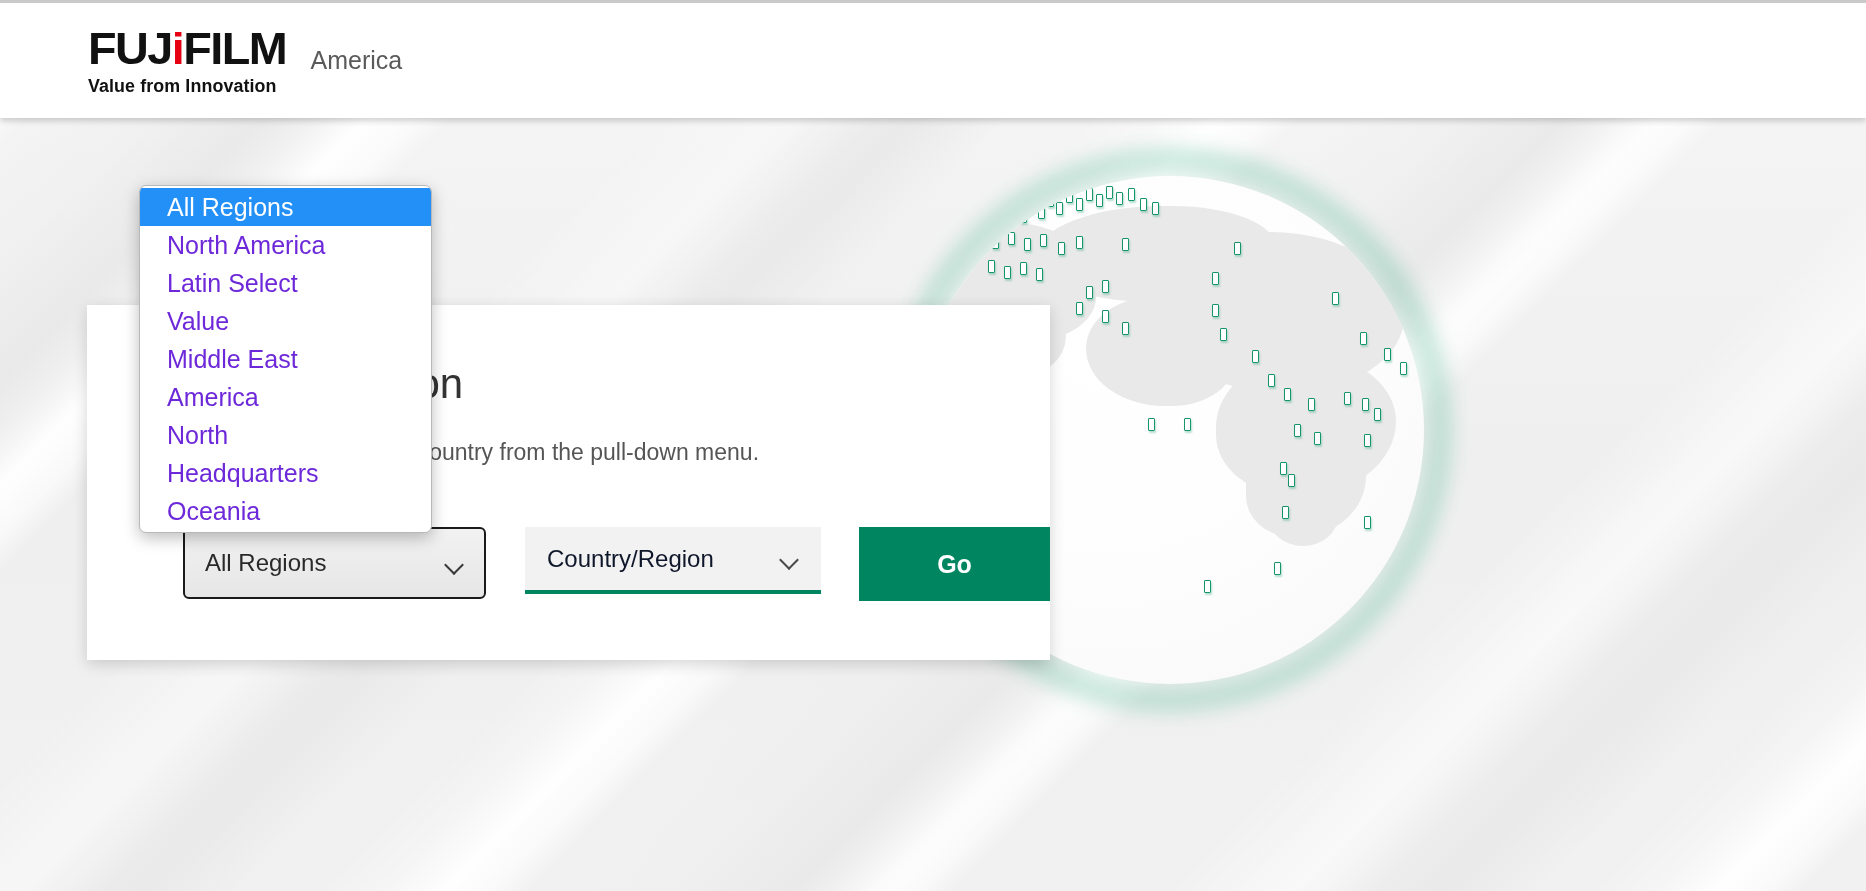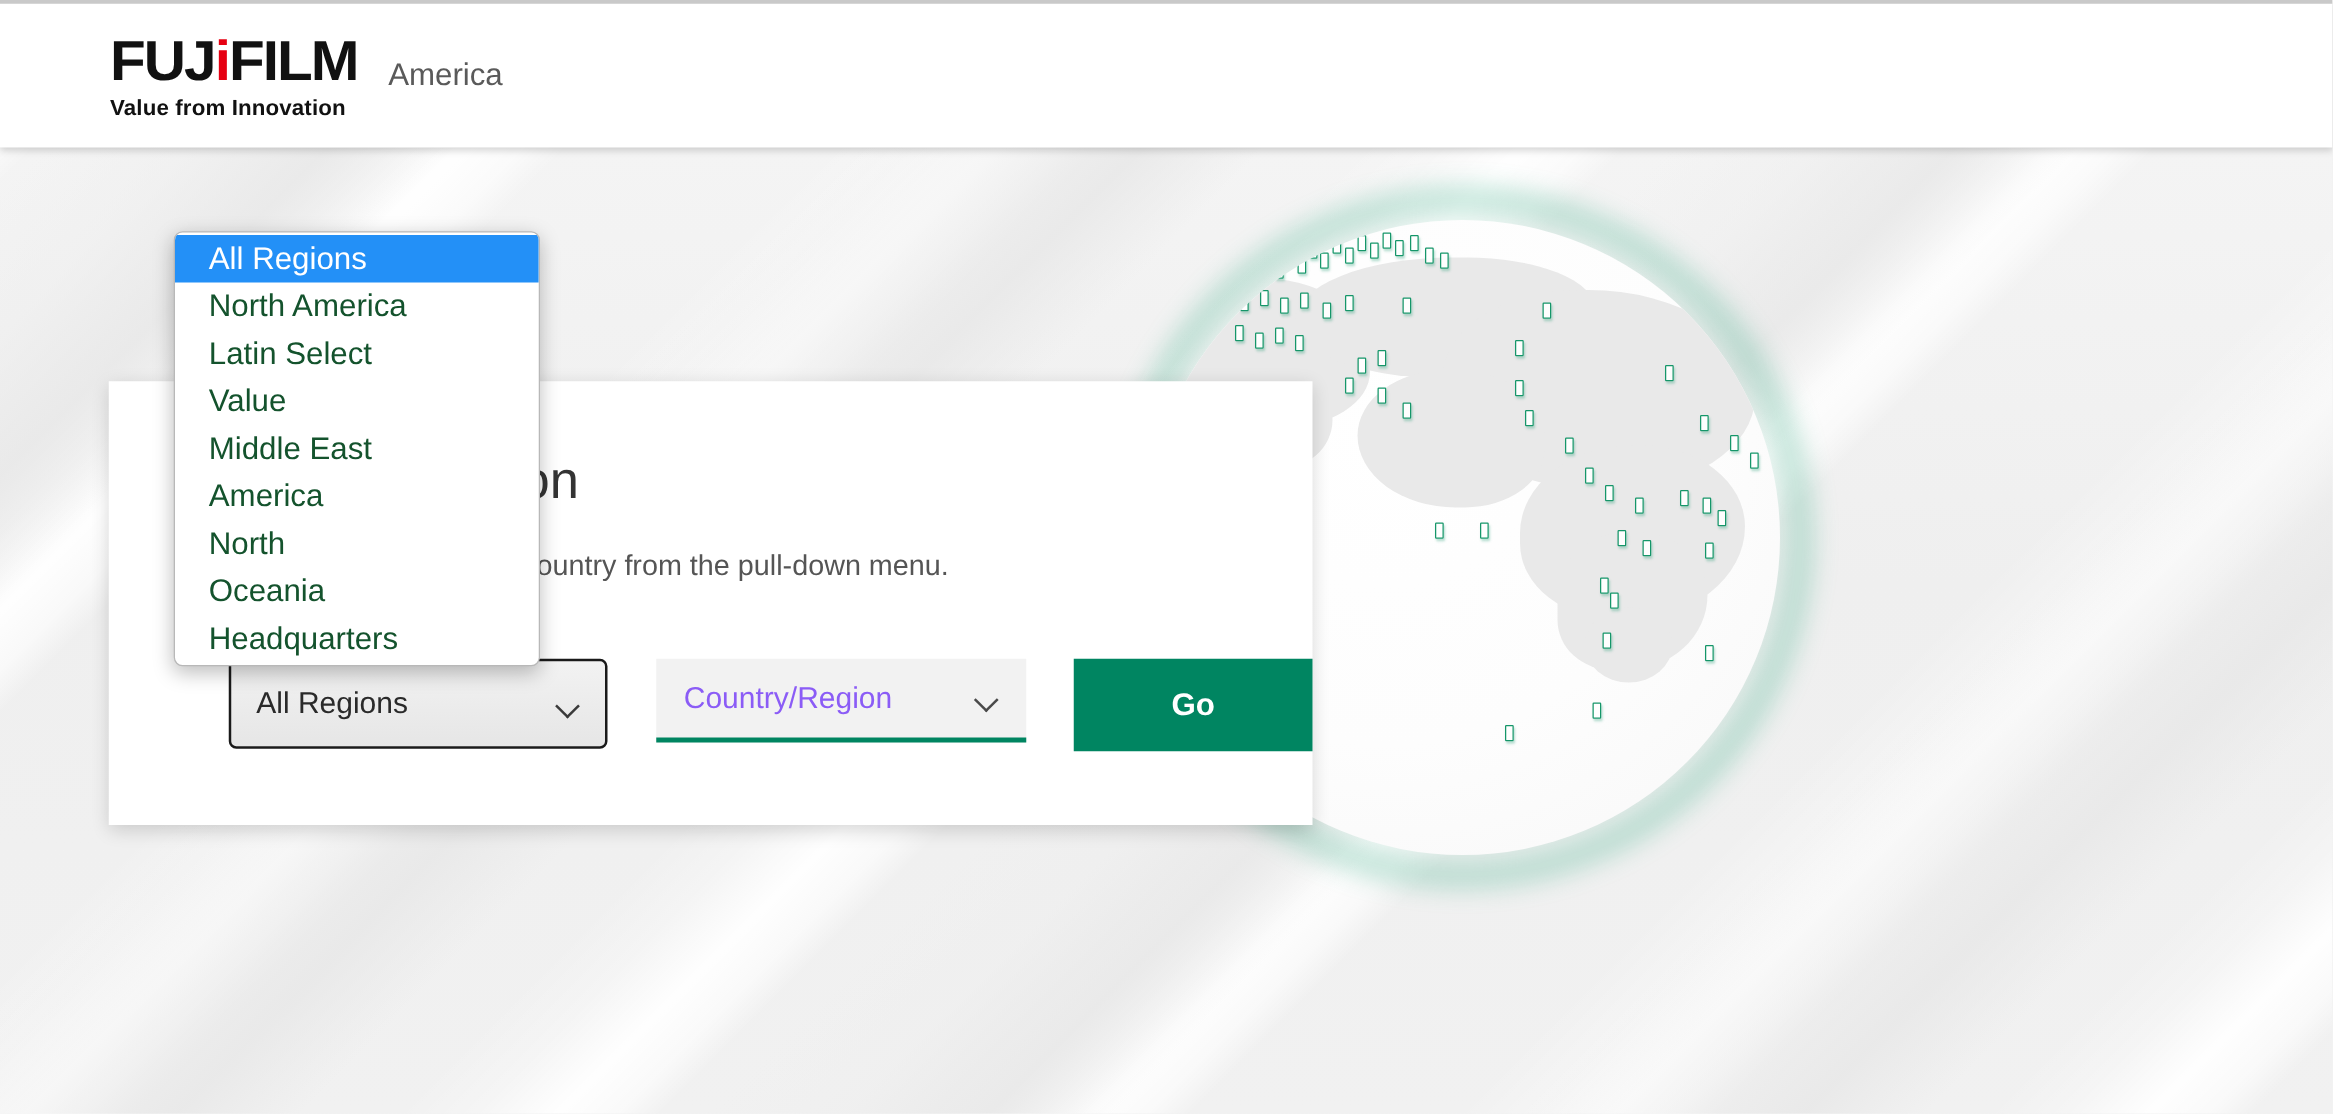--- a/index.html
+++ b/index.html
@@ -187,21 +187,21 @@
     width: 296px; height: 67px;
     background: #f2f2f2;
     border-bottom: 4px solid #008561;
     display: flex;
     align-items: center;
     padding: 0 22px;
     cursor: pointer;
   }
   .country-select .ph {
     font-size: 24px;
-    color: #8b5cf6;
+    color: #0f172a;
     flex: 1;
   }
 
   .chev {
     width: 19px; height: 11px;
     position: relative;
     flex: none;
   }
   .chev::before {
     content: "";
@@ -243,21 +243,21 @@
     box-shadow: 0 5px 16px rgba(0,0,0,0.26);
     z-index: 60;
     overflow: hidden;
     padding: 2px 0;
   }
   .dd-item {
     height: 38px;
     line-height: 38px;
     padding-left: 27px;
     font-size: 25px;
-    color: #14532d;
+    color: #6d28d9;
     white-space: nowrap;
     cursor: pointer;
   }
   .dd-item.selected {
     background: #2390f7;
     color: #ffffff;
   }
 </style>
 </head>
 <body>
@@ -376,15 +376,15 @@
 </div>
 
 <div class="dropdown-popup" id="dropdown-popup">
     <div class="dd-item selected">All Regions</div>
     <div class="dd-item">North America</div>
     <div class="dd-item">Latin Select</div>
     <div class="dd-item">Value</div>
     <div class="dd-item">Middle East</div>
     <div class="dd-item">America</div>
     <div class="dd-item">North</div>
+    <div class="dd-item">Headquarters</div>
     <div class="dd-item">Oceania</div>
-    <div class="dd-item">Headquarters</div>
   </div>
 
 </body></html>

